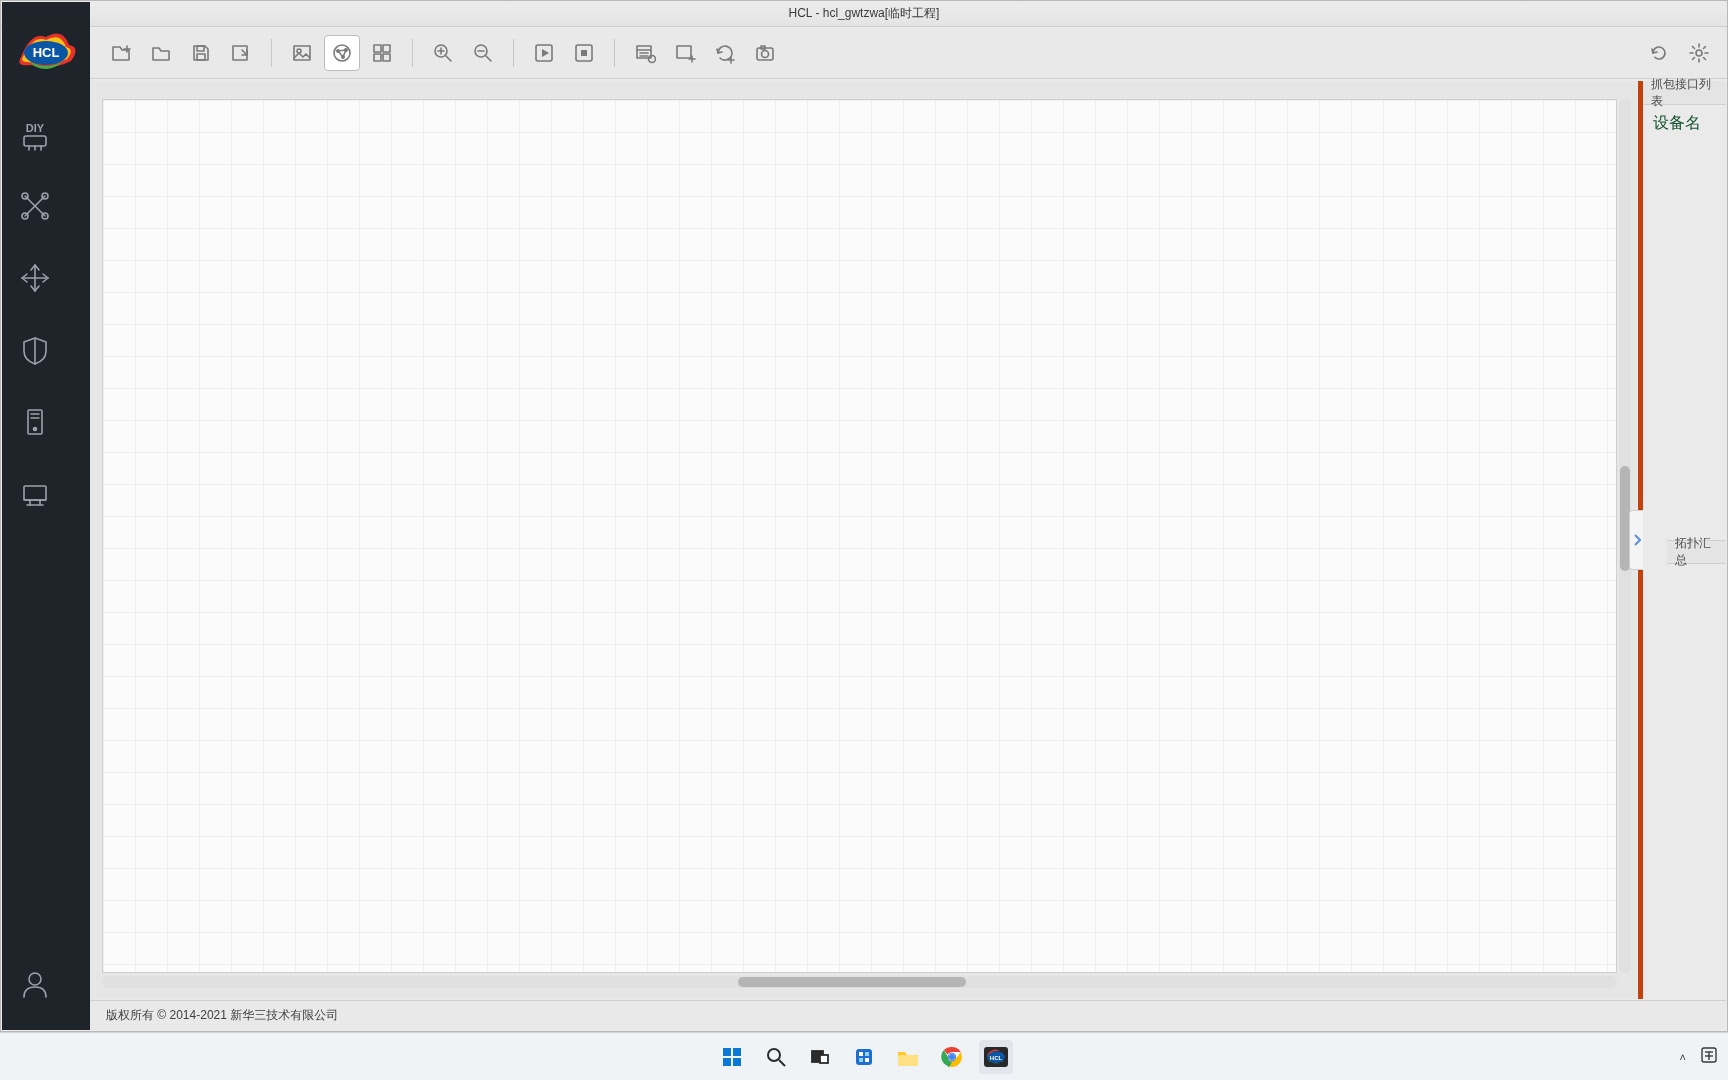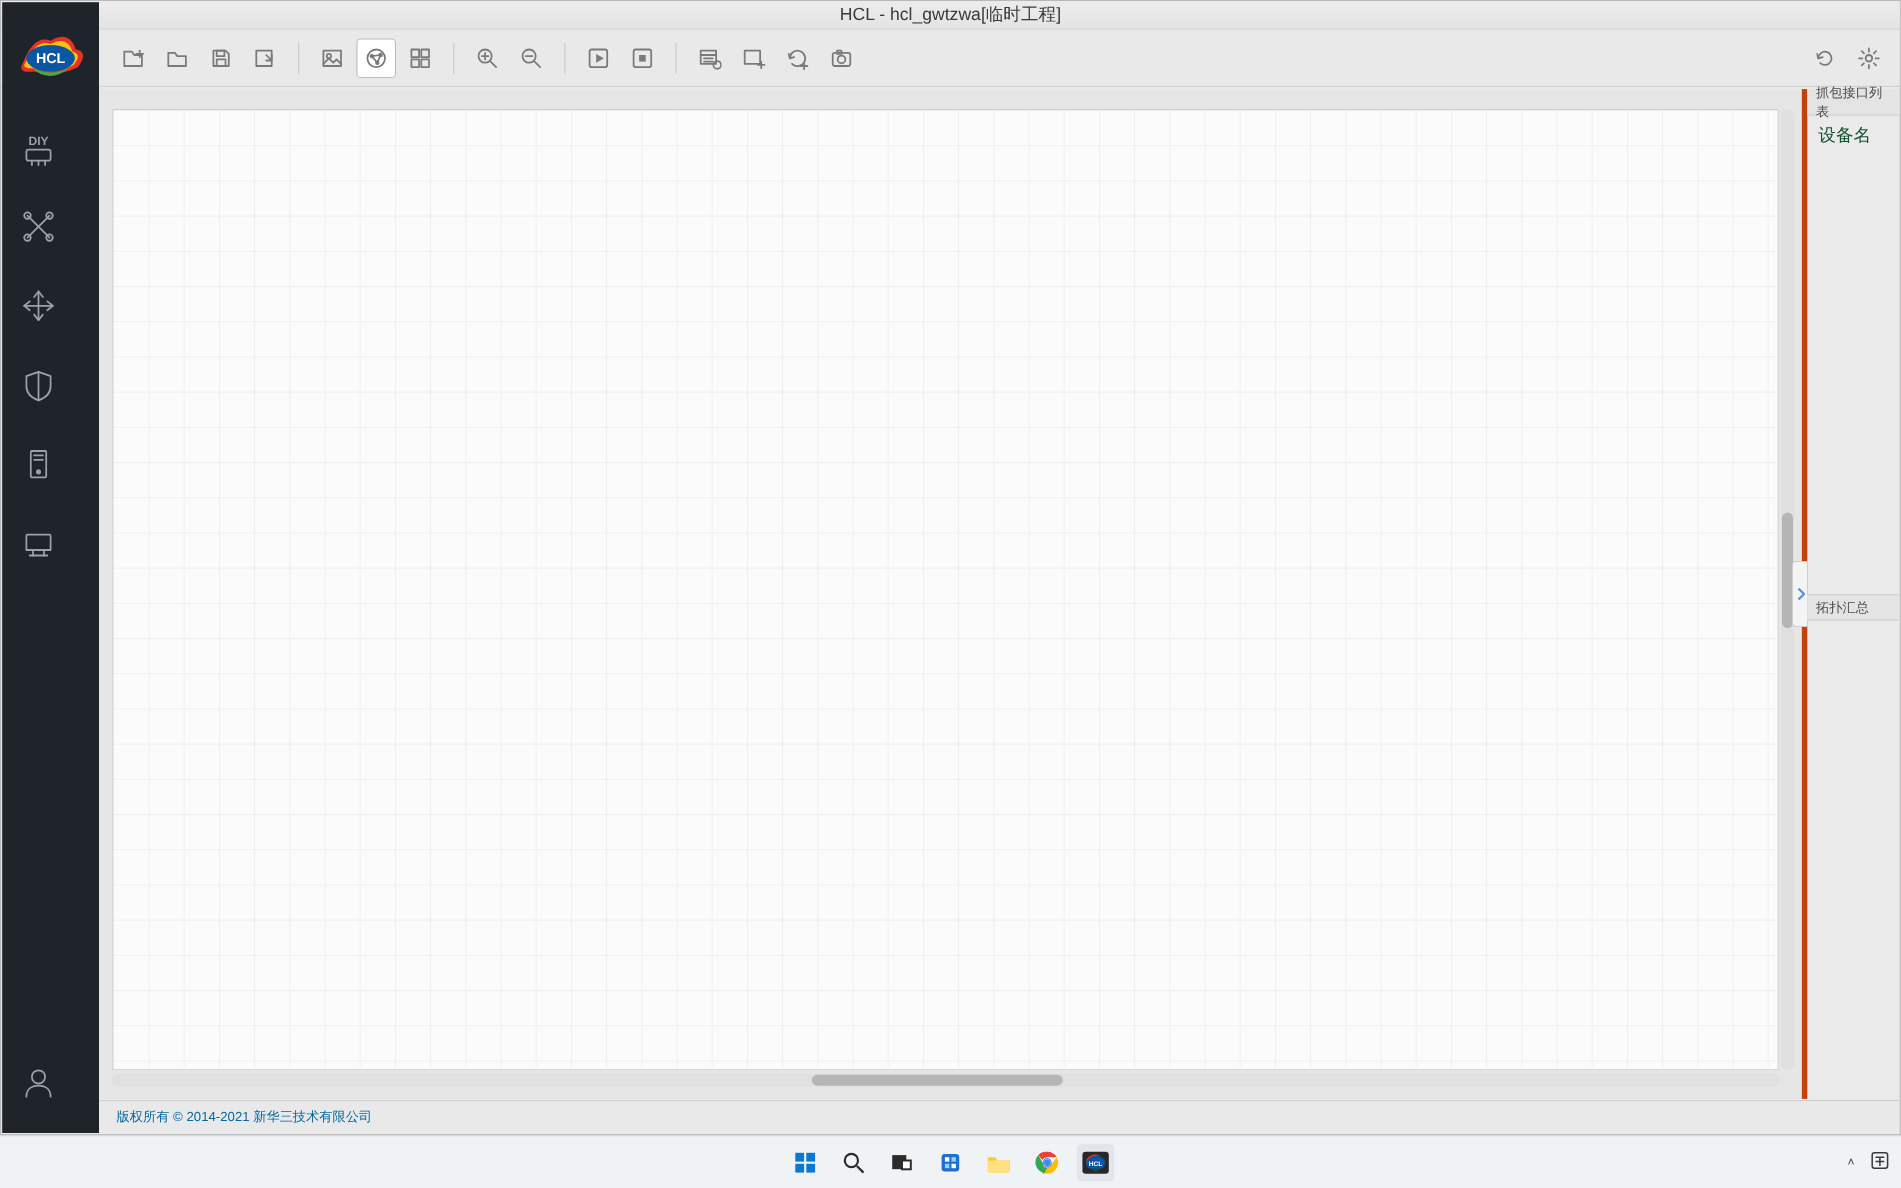--- a/index.html
+++ b/index.html
@@ -2,21 +2,21 @@
 <html><head>
 <meta charset="utf-8">
 <style>
 * { margin: 0; padding: 0; box-sizing: border-box; font-family: "Microsoft YaHei", "Segoe UI", Arial, sans-serif; }
 html, body { width: 1728px; height: 1080px; overflow: hidden; background: #e8e8e8; }
 
 
 .app { position: absolute; left: 0; top: 0; width: 1728px; height: 1032px; background: #eaeaea; border: 1px solid #b8b8b8; }
 
 
-.title-bar { height: 26px; background: linear-gradient(#ececec,#e4e4e4); border-bottom: 1px solid #cfcfcf; display: flex; align-items: center; justify-content: center; font-size: 16px; color: #3a3a3a; }
+.title-bar { height: 26px; background: linear-gradient(#ececec,#e4e4e4); border-bottom: 1px solid #cfcfcf; display: flex; align-items: center; justify-content: center; font-size: 12px; color: #3a3a3a; }
 
 
 .toolbar { height: 52px; background: #e9e9e9; border-bottom: 1px solid #cfcfcf; display: flex; align-items: center; padding: 0 8px 0 100px; }
 .toolbar .tb-btn { width: 36px; height: 36px; border-radius: 4px; display: flex; align-items: center; justify-content: center; margin: 0 2px; cursor: pointer; }
 .toolbar .tb-btn.active { background: #fff; border: 1px solid #bcbcbc; }
 .toolbar .sep { width: 1px; height: 28px; background: #c8c8c8; margin: 0 10px; }
 .toolbar .spacer { flex: 1; }
 .ic { stroke: #7a7a7a; fill: none; stroke-width: 1.6; stroke-linecap: round; stroke-linejoin: round; }
 
 
@@ -36,26 +36,26 @@
   border: 1px solid #cfcfcf; }
 .hscroll { position:absolute; left:12px; right:20px; bottom:11px; height:12px; background:#e0e0e0; border-radius:6px; }
 .hscroll .thumb { position:absolute; left:42%; width:15%; top:1px; bottom:1px; background:#b5b5b5; border-radius:5px; }
 .vscroll { position:absolute; top:18px; bottom:26px; right:6px; width:12px; background:#e0e0e0; border-radius:6px; }
 .vscroll .thumb { position:absolute; top:42%; height:12%; left:1px; right:1px; background:#b5b5b5; border-radius:5px; }
 
 
 .right-panel { position:absolute; top:80px; right:1px; bottom:32px; width:88px; background:#eaeaea; border-left:5px solid #c2410c; font-size:12px; color:#4b4b4b; }
 .right-header { height:24px; background:#e4e4e4; border-bottom:1px solid #cfcfcf; display:flex; align-items:center; padding:0 8px; }
 .right-sub { padding:8px 10px; color:#14532d; font-size:16px; }
-.right-sec2 { position:absolute; left:0; right:0; top:50%; }
+.right-sec2 { position:absolute; left:0; right:0; top:50%;padding-left:24px; }
 .right-sec2 .hdr { height:24px; background:#e4e4e4; border-top:1px solid #cfcfcf; border-bottom:1px solid #cfcfcf; display:flex; align-items:center; padding:0 8px; }
 .collapse-handle { position:absolute; top:50%; left:-14px; width:14px; height:60px; transform:translateY(-50%); background:#f4f4f4; border:1px solid #cfcfcf; border-right:none; border-radius:4px 0 0 4px; display:flex; align-items:center; justify-content:center; cursor:pointer;}
 .collapse-handle svg { stroke:#5a90d8; }
 
-.footer { position:absolute; left:89px; right:1px; bottom:1px; height:30px; background:#e9e9e9; border-top:1px solid #cfcfcf; display:flex; align-items:center; padding:0 16px; font-size:12px; color:#0369a1;margin-top:48px; }
+.footer { position:absolute; left:89px; right:1px; bottom:1px; height:30px; background:#e9e9e9; border-top:1px solid #cfcfcf; display:flex; align-items:center; padding:0 16px; font-size:12px; color:#404040;margin-top:48px; }
 
 
 .taskbar { position: absolute; left: 0; width: 1728px; top: 1032px; height: 48px; background: #f0f3f6; display:flex; align-items:center; border-top:1px solid #d0d4da; font-size:12px; }
 .taskbar .center-icons { position:absolute; left:50%; transform:translateX(-50%); display:flex; gap:10px; align-items:center; }
 .taskbar .tray { position:absolute; right:10px; display:flex; gap:14px; align-items:center; color:#3a3a3a; }
 .tb-icon { width:34px; height:34px; border-radius:4px; display:flex; align-items:center; justify-content:center; cursor:pointer; }
 .tb-icon.active-task { background:#e2e6ec; }
 .win-logo rect { }
 </style>
 </head>

